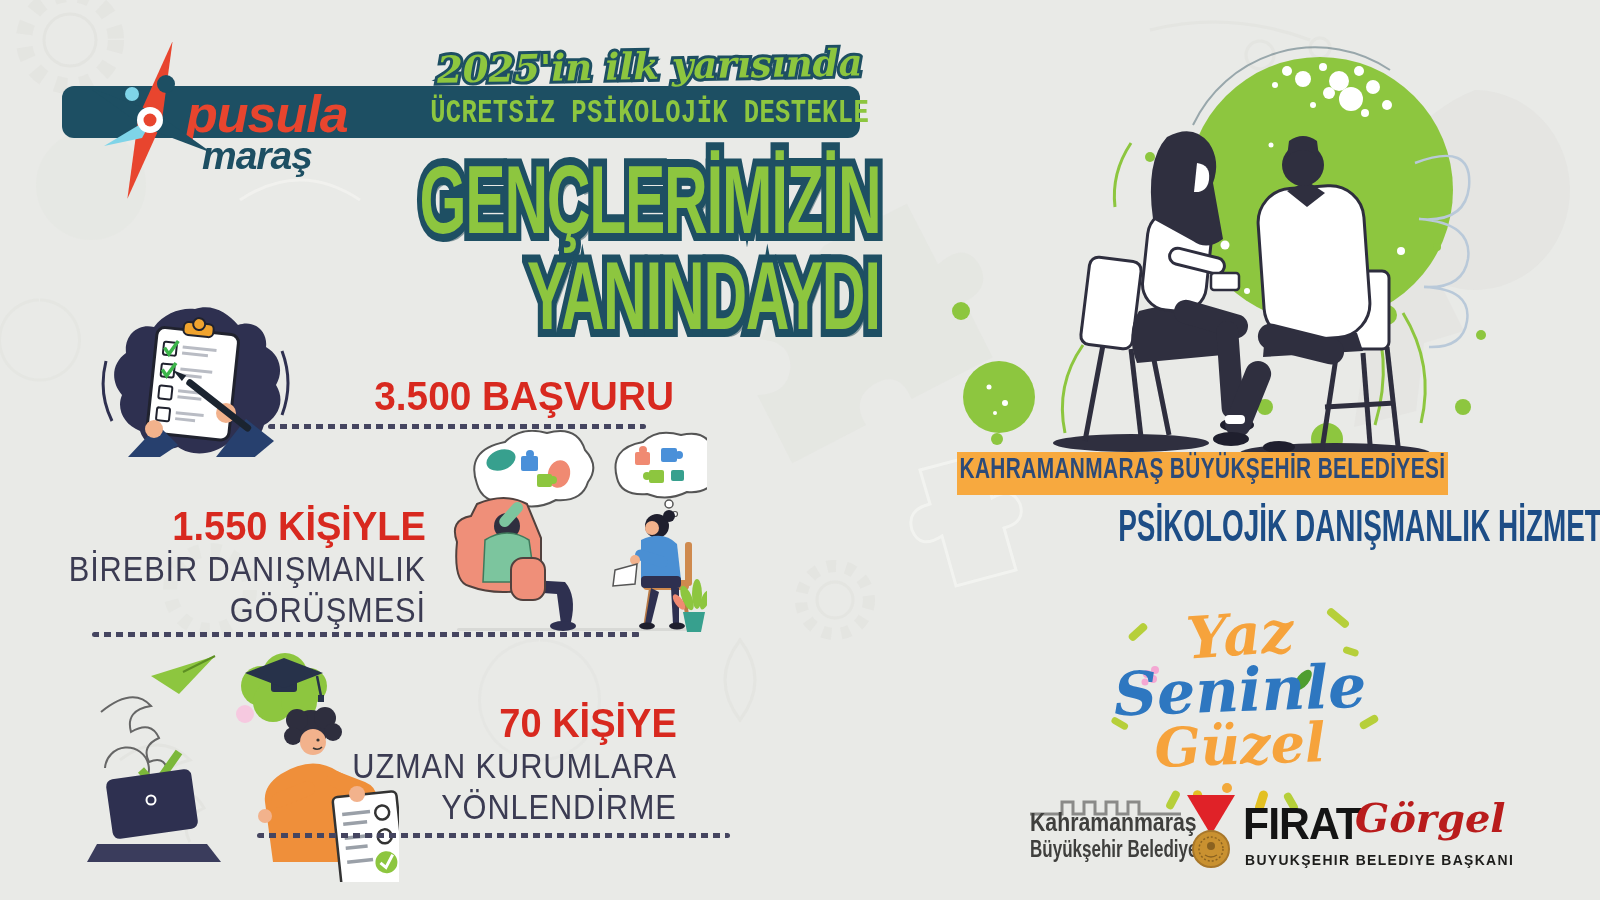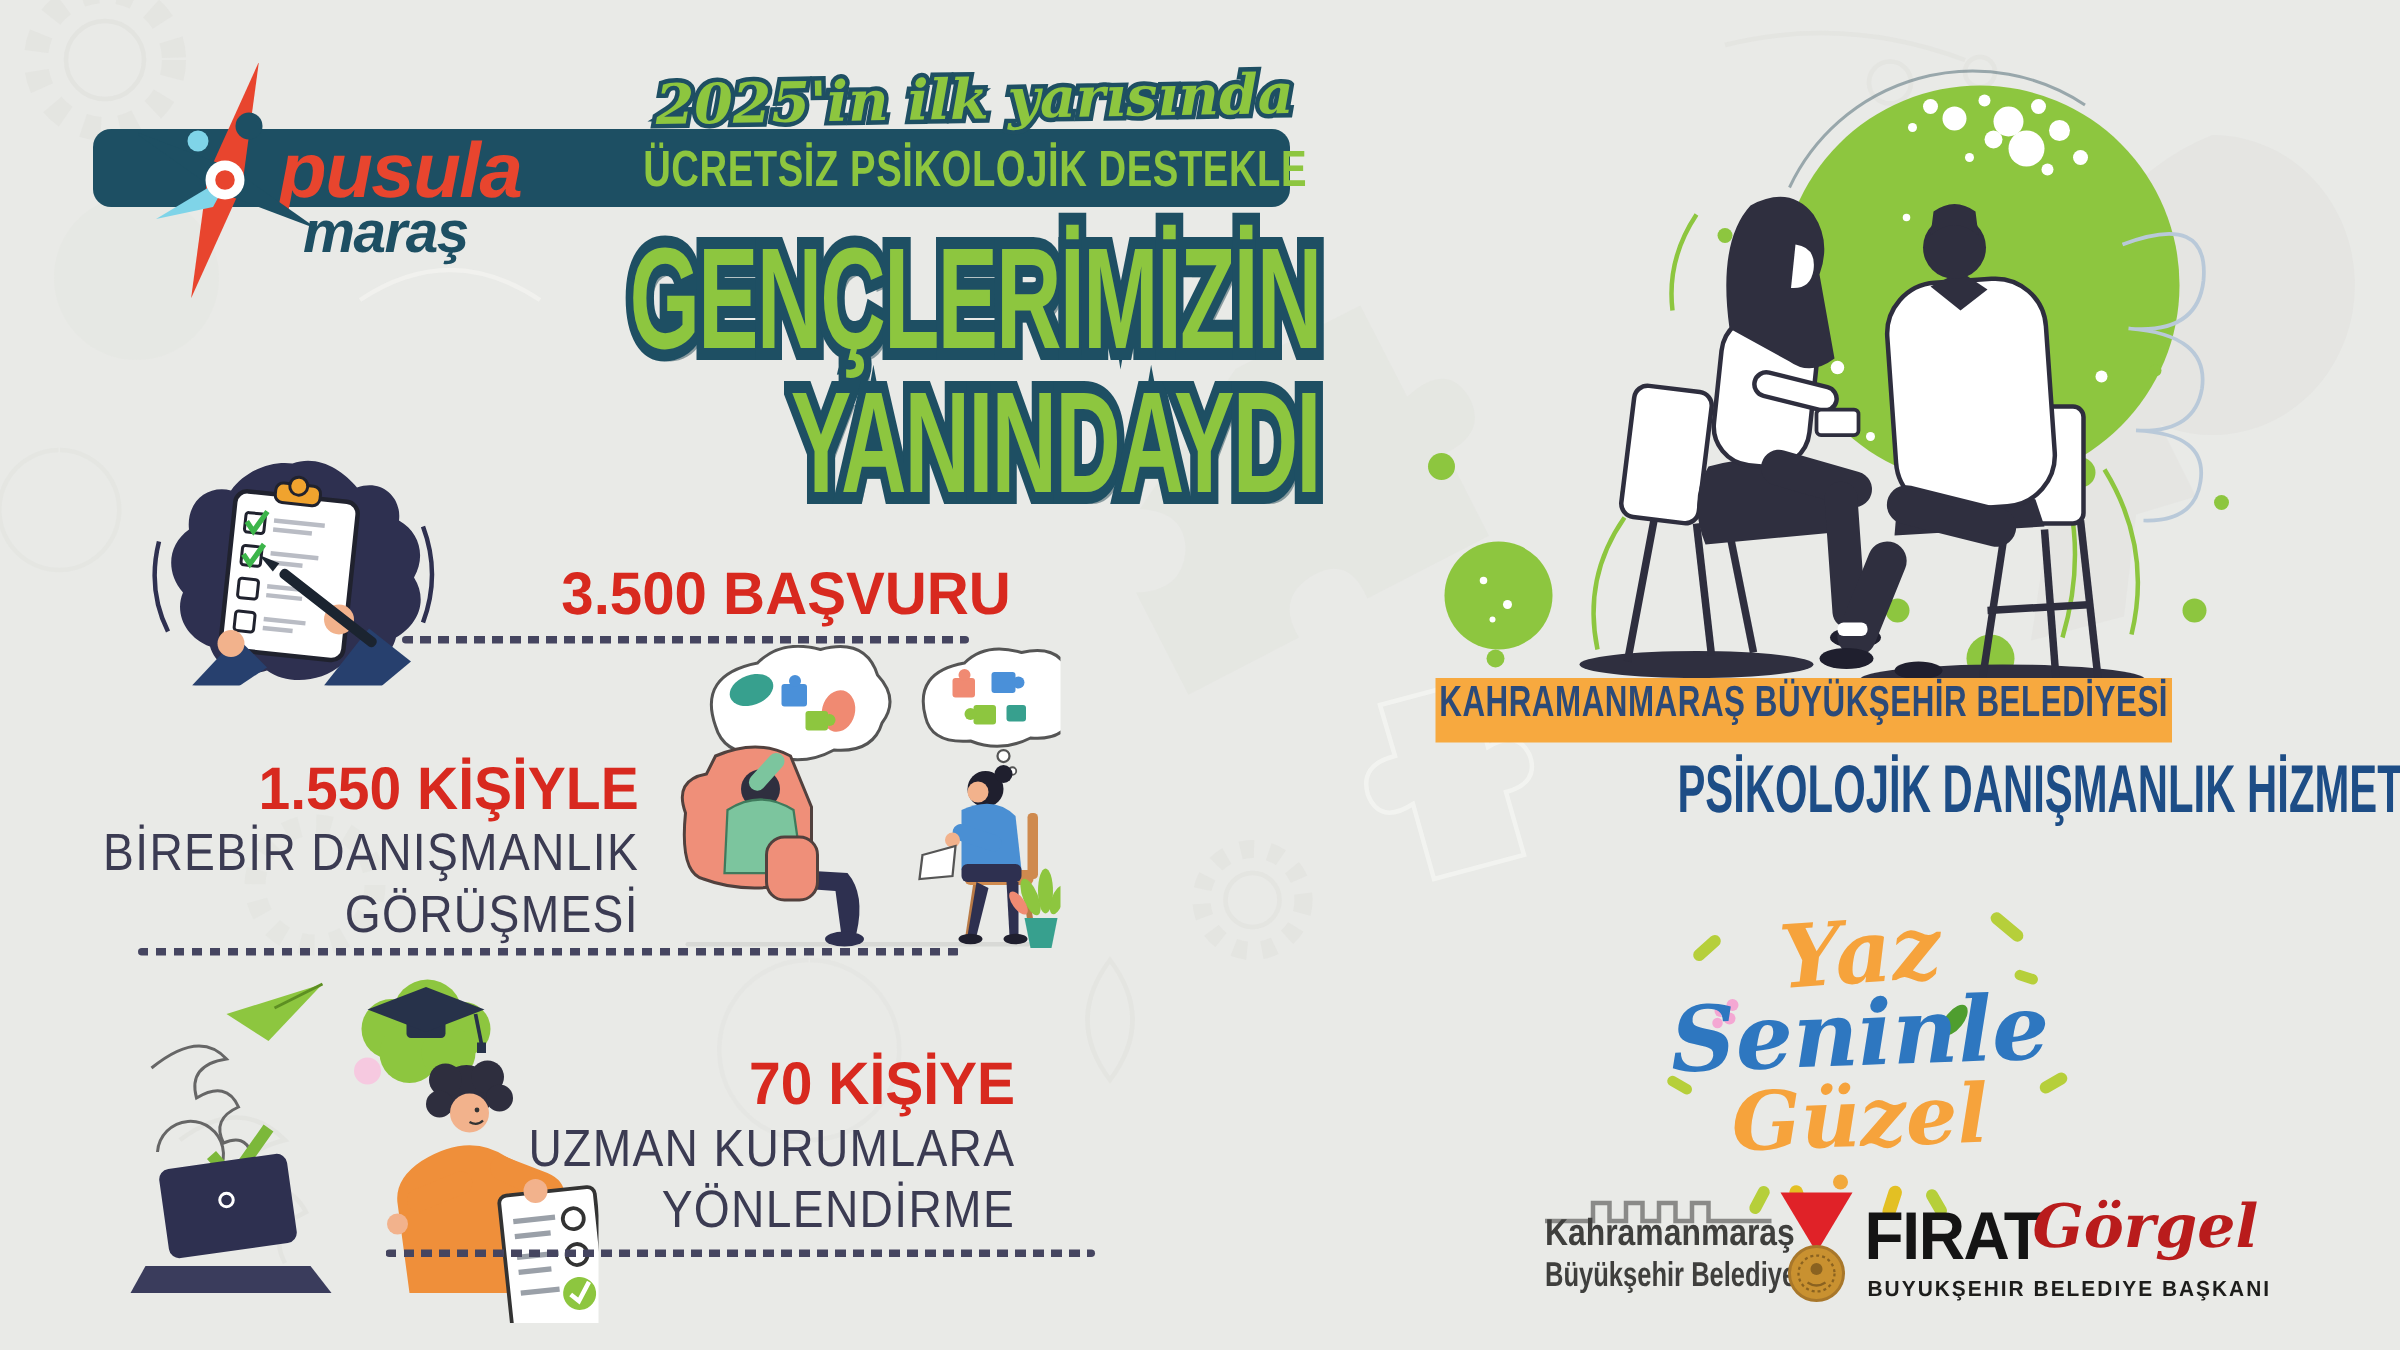--- a/index.html
+++ b/index.html
@@ -17,21 +17,21 @@
   .brand-maras{left:202px;top:134px;font-size:39px;font-weight:bold;font-style:italic;
                color:#1d4f63;z-index:4;letter-spacing:-1px;}
   .logo-star{left:92px;top:42px;z-index:5;}
 
   .tagline{right:738px;top:44px;font-size:37px;z-index:3;color:#8dc63f;position:absolute;
            font-family:"DejaVu Serif",serif;font-style:italic;font-weight:bold;white-space:nowrap;transform:rotate(-1deg);}
   .tagline::before{content:attr(data-text);position:absolute;left:0;top:0;z-index:-1;color:#1e4f63;
                    -webkit-text-stroke:6px #1e4f63;}
 
   .banner-inner{left:440px;top:92px;width:420px;height:42px;display:flex;align-items:center;
-                justify-content:center;z-index:3;}
+                justify-content:center;z-index:3;font-family:Liberation Mono, monospace;}
   .banner-inner span{font-size:34px;font-weight:bold;color:#8dc63f;white-space:nowrap;
                      transform:scaleX(.75);letter-spacing:.5px;}
 
   
   .headline{position:absolute;right:720px;font-weight:bold;font-size:96px;line-height:1;
             color:#8dc63f;letter-spacing:-2px;transform:scaleX(.63);transform-origin:100% 50%;
             white-space:nowrap;z-index:3;}
   .headline::before{content:attr(data-text);position:absolute;left:0;top:0;z-index:-1;color:#1e4f63;
                     -webkit-text-stroke:16px #1e4f63;text-shadow:6px 8px 0 rgba(21,58,72,.45);}
   .hl1{top:152px;}

